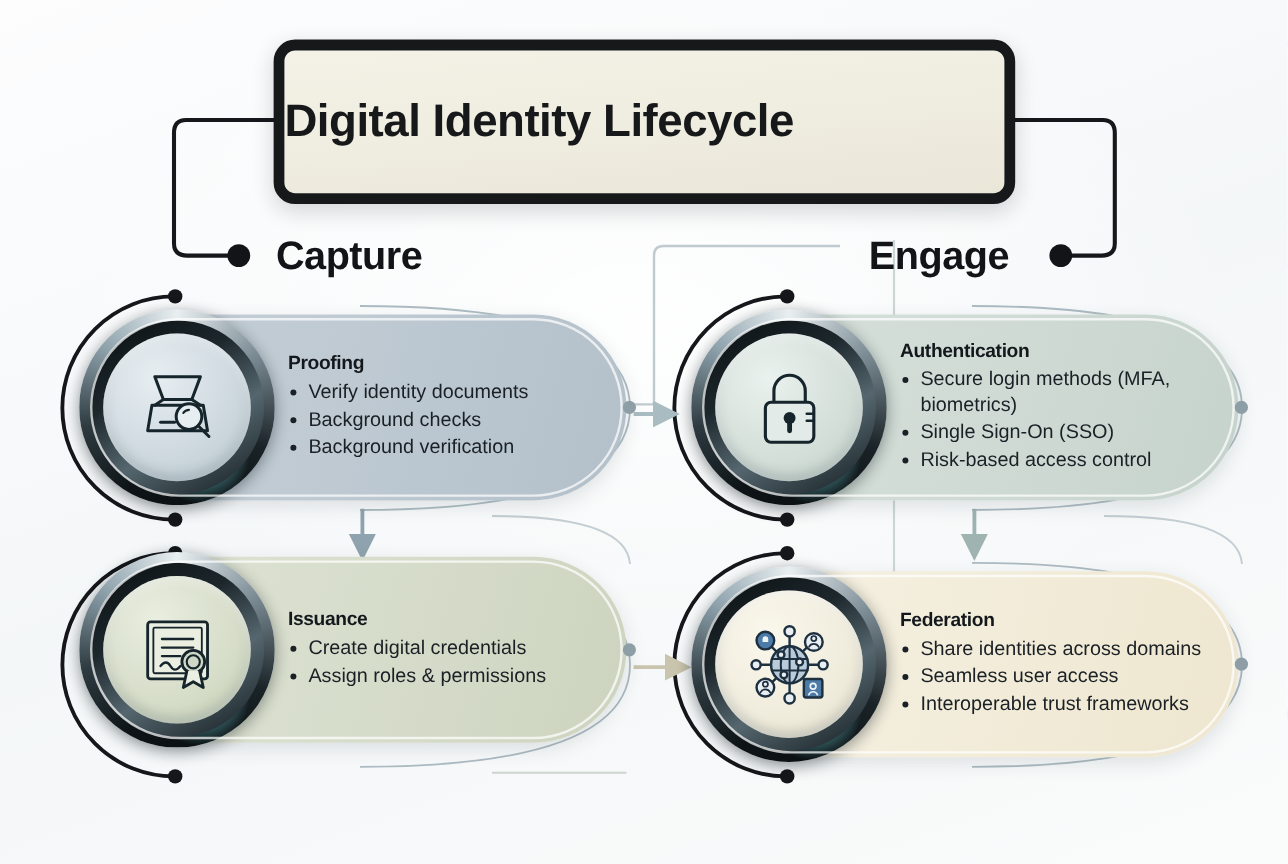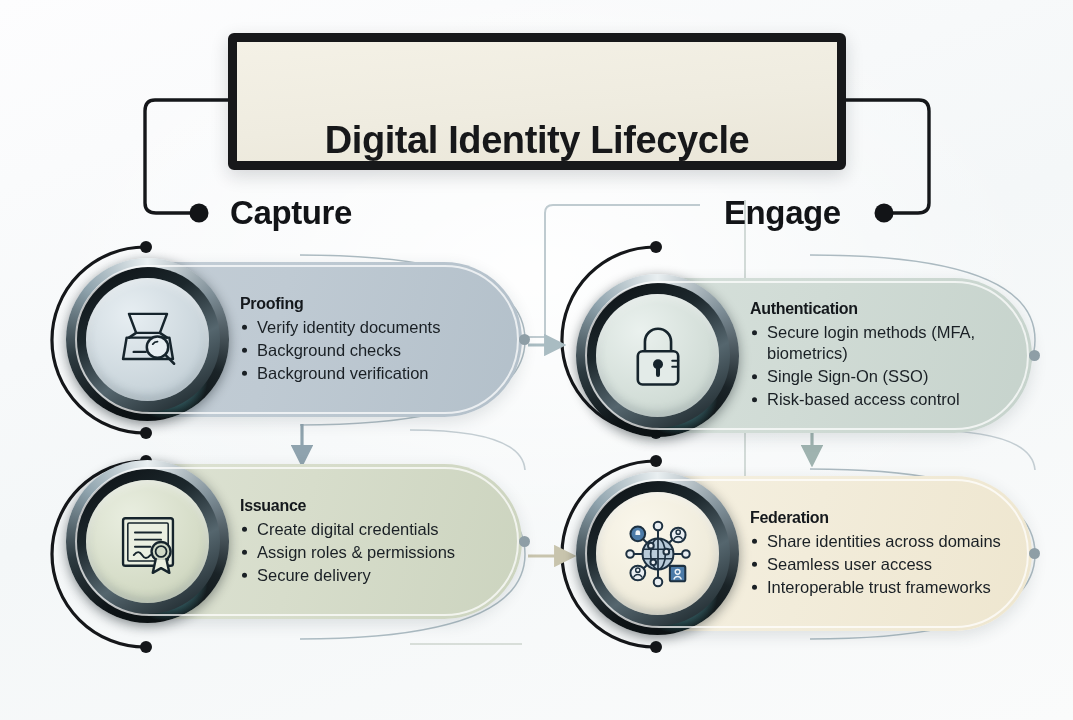--- a/index.html
+++ b/index.html
@@ -23,22 +23,22 @@
   #stage { position:absolute; inset:0; z-index:3; }
 
   
   #wires { position:absolute; inset:0; width:1073px; height:720px; z-index:2; }
 
   
   .title-box {
     position:absolute; left:228px; top:33px; width:618px; height:137px;
     background:linear-gradient(175deg,#f4f1e6 0%,#efece0 55%,#eae6d8 100%);
     border:9px solid #17181a;
-    border-radius:6px;
-    display:flex; flex-direction:row; align-items:flex-end; justify-content:center;
+    border-radius:18px;
+    display:flex; flex-direction:column; align-items:flex-start; justify-content:center;
     box-shadow:0 6px 18px rgba(20,25,30,.16);
   }
   .title-main {
     font-size:38px; font-weight:bold; color:#17181a; letter-spacing:-.4px;
     line-height:1.04; text-align:center;
   }
   .title-sub {
     font-size:24px; font-weight:400; color:#25262a;
     margin-top:9px; text-align:center; line-height:1.05;
   }
@@ -66,21 +66,20 @@
     left:72px; top:262px;
     background:linear-gradient(105deg,#c4ced6 0%,#bfcad3 45%,#b3c0ca 100%);
   }
   .card.issuance {
     left:72px; top:464px;
     background:linear-gradient(105deg,#dfe4d6 0%,#d7ddcb 50%,#ccd4bf 100%);
   }
   .card.authentication {
     left:582px; top:262px;
     background:linear-gradient(105deg,#d8e2dd 0%,#d0dbd5 50%,#c6d3cc 100%);
-    margin-top:16px;
   }
   .card.federation {
     left:582px; top:476px;
     background:linear-gradient(105deg,#f6f2e4 0%,#f2ecda 50%,#eee6cf 100%);
   }
 
   
   .medallion {
     position:absolute; left:-6px; top:-4px;
     width:163px; height:163px; flex:none;
@@ -306,21 +305,20 @@
           <circle cx="43" cy="40" r="4.6" stroke-width="1.5"></circle>
           <path d="M38.5 46.5 L36 58 L43 54 L50 58 L47.5 46.5" fill="#eaefe1"></path>
         </svg>
       </div>
     </div>
     <div class="card-body">
       <div class="card-title">Issuance</div>
       <ul class="bullets">
         <li>Create digital credentials</li>
         <li>Assign roles &amp; permissions</li>
-        <li>Secure delivery</li>
       </ul>
     </div>
     <div class="rim-dot" style="left:447px; top:72px;"></div>
   </div>
 
   <div class="card federation">
     <div class="medallion">
       <div class="med-ring"></div>
         <div class="med-ring2"></div>
       <div class="med-face">

